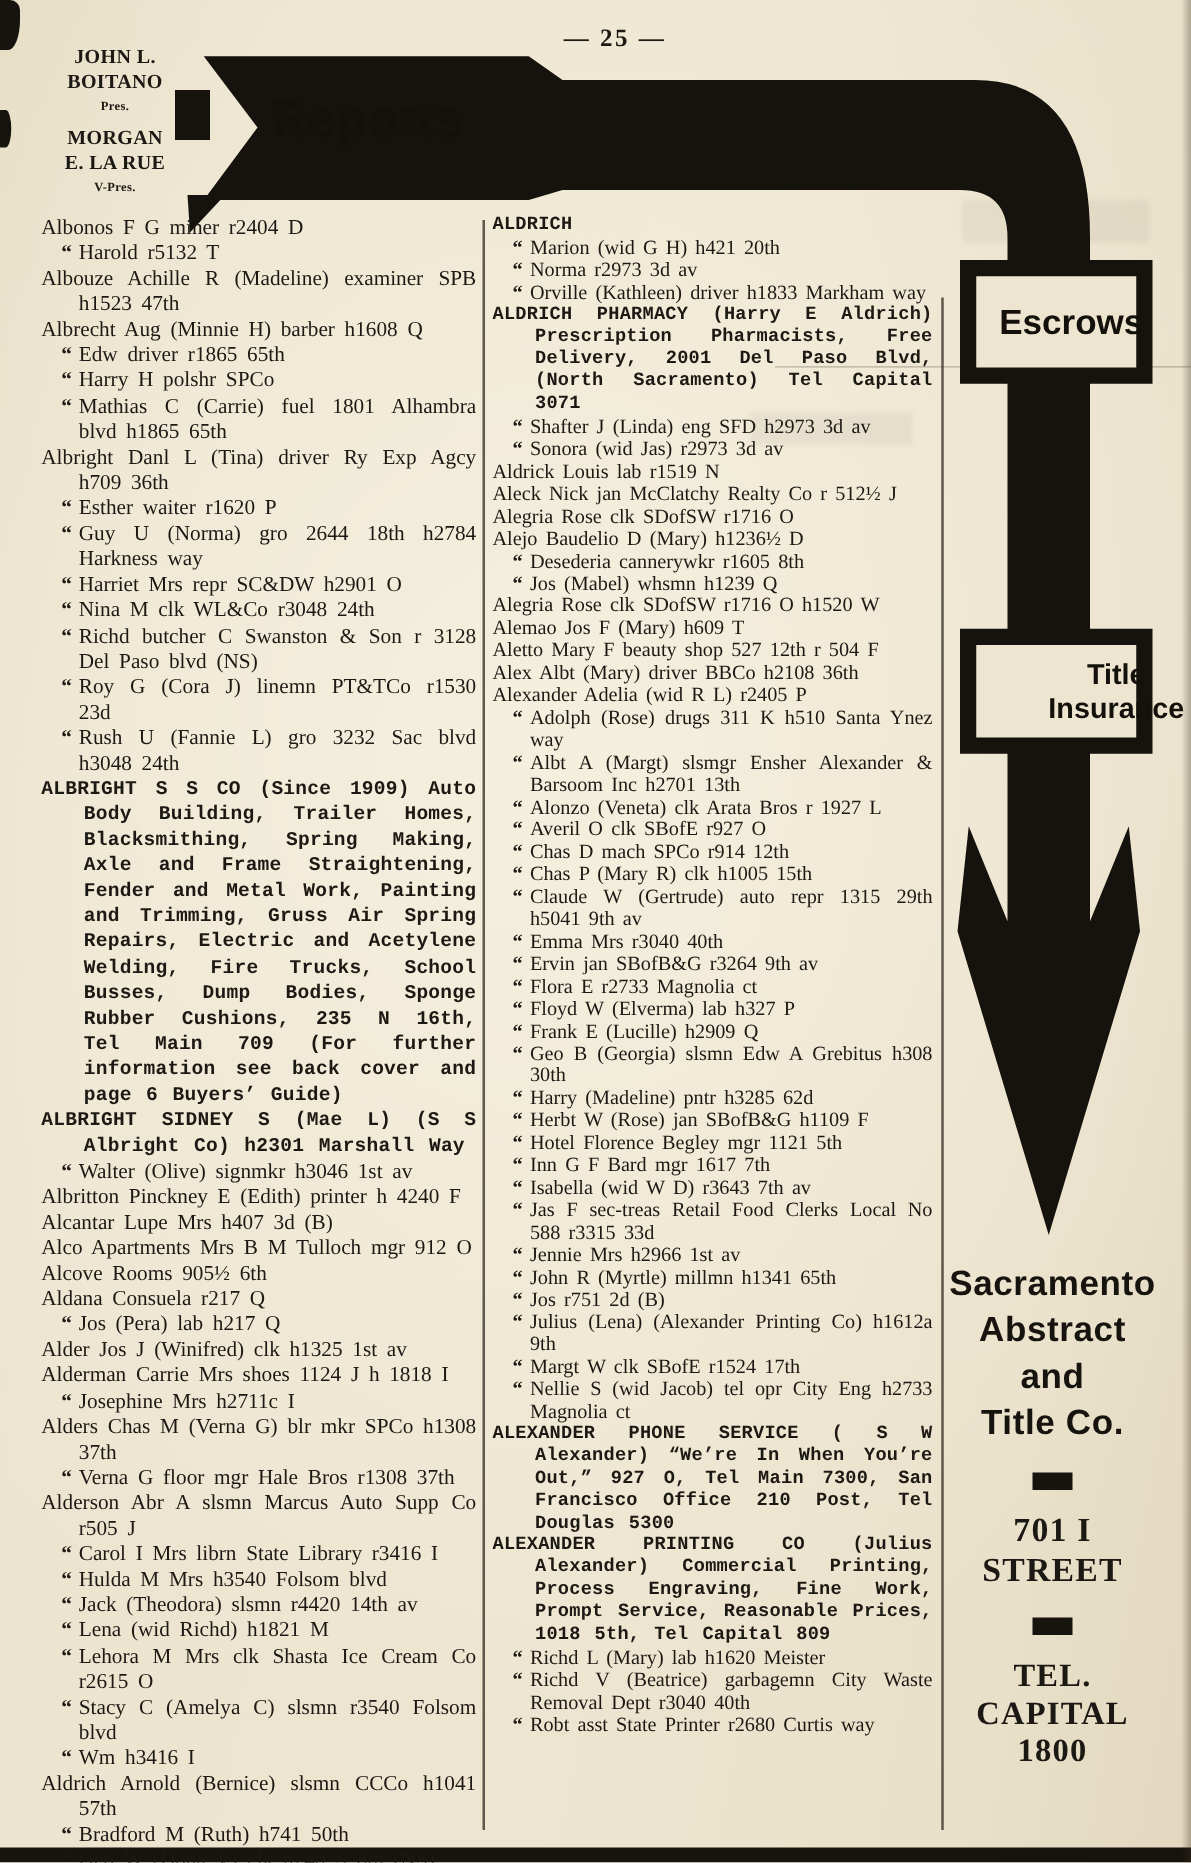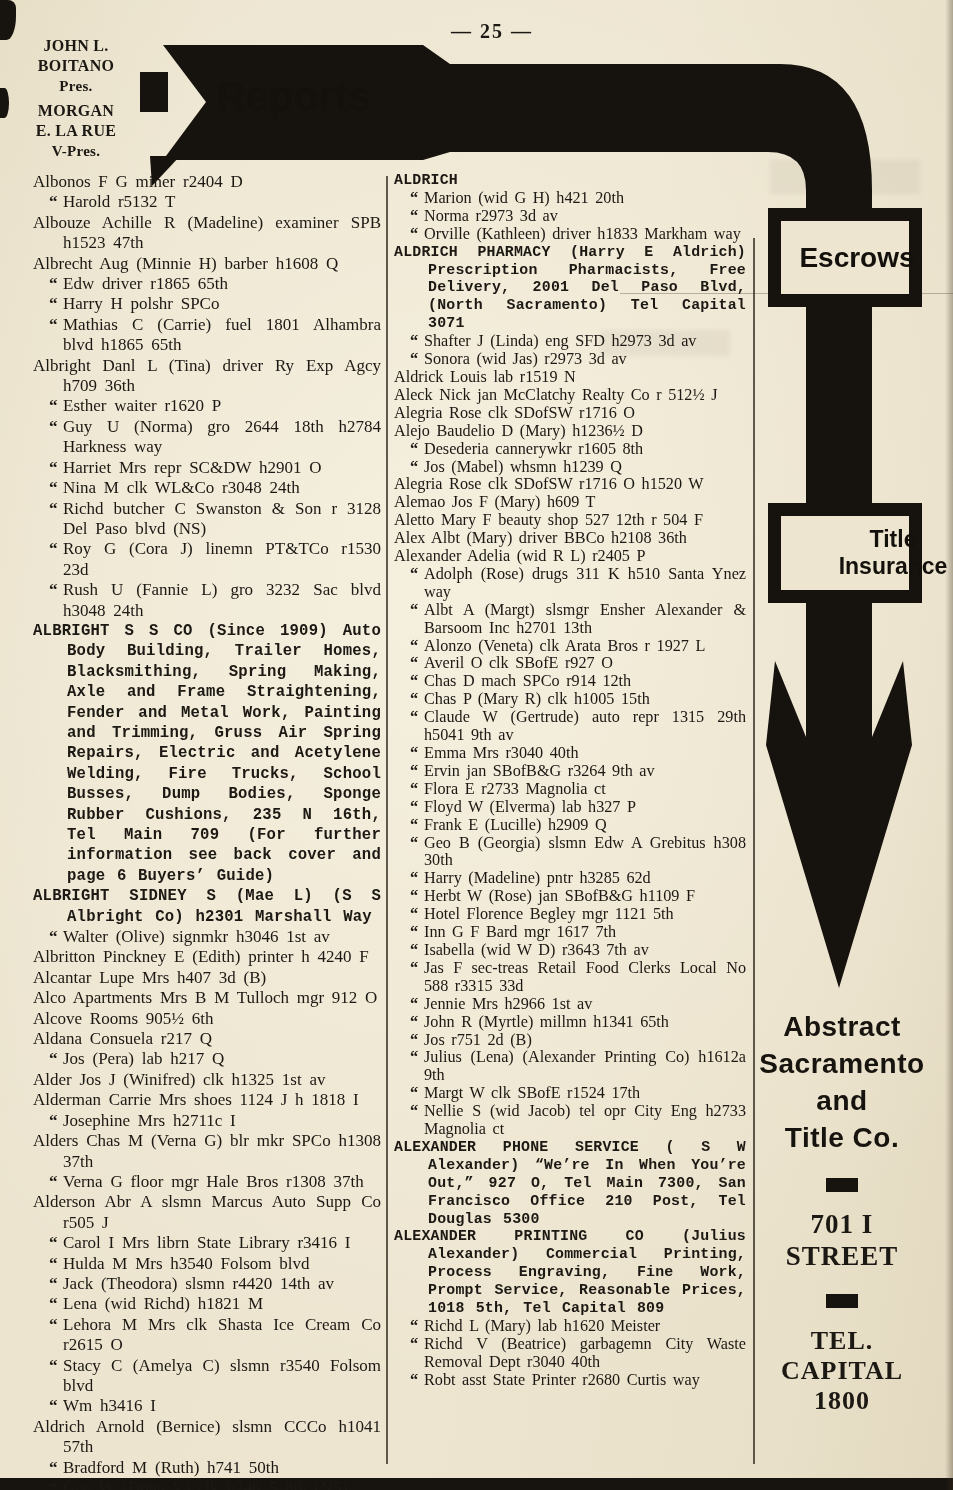--- a/index.html
+++ b/index.html
@@ -16,23 +16,23 @@
   .blob{position:absolute;background:#17130e;}
   .bottom-bar{left:0;top:1478px;width:953px;height:12px;}
   .corner-blob{left:0;top:0;width:16px;height:40px;border-radius:0 8px 60% 0;}
   .edge-blob{left:0;top:88px;width:9px;height:30px;border-radius:0 60% 60% 0;}
   .right-shade{position:absolute;right:0;top:0;width:8px;height:1490px;
     background:linear-gradient(to left, rgba(60,50,35,.35), rgba(0,0,0,0));}
   .scratch{position:absolute;left:620px;top:293px;width:333px;height:1px;background:rgba(95,88,70,.4);}
   
   .page-number{position:absolute;left:432px;top:6px;width:120px;text-align:center;
     font:bold 20px "Liberation Serif", serif;letter-spacing:2px;margin-top:14px;}
-  .officers{position:absolute;left:20px;top:36px;width:112px;text-align:center;
+  .officers{position:absolute;left:36px;top:36px;width:112px;text-align:center;
     font:bold 16px "Liberation Serif", serif;line-height:20px;letter-spacing:.3px;}
-  .officers .small{font-size:15px;}
+  .officers .small{font-size:10px;}
   .officers .grp2{margin-top:5px;font-family:Liberation Serif, serif;}
   
   .arrow-svg{position:absolute;left:0;top:0;}
   .reports-label{position:absolute;left:205px;top:57px;width:178px;height:78px;
     display:flex;align-items:center;justify-content:center;
     font:bold 40px "Liberation Sans", sans-serif;color:#14110c;letter-spacing:.5px;
     transform:scaleY(1.04);}
   .escrows-label{position:absolute;left:781px;top:221px;width:152px;height:73px;
     display:flex;align-items:center;justify-content:center;
     font:bold 28px "Liberation Sans", sans-serif;color:#14110c;}
@@ -99,22 +99,22 @@
 </svg>
 
 <div class="reports-label">Reports</div>
 <div class="escrows-label">Escrows</div>
 <div class="titleins-label">
   <div>Title</div>
   <div>Insurance</div>
 </div>
 
 <div class="advert">
+  <div class="co-line">Sacramento</div>
   <div class="co-line">Abstract</div>
-  <div class="co-line">Sacramento</div>
   <div class="co-line">and</div>
   <div class="co-line">Title Co.</div>
   <div class="sep-bar"></div>
   <div class="addr">
     <div>701 I</div>
     <div>STREET</div>
   </div>
   <div class="sep-bar"></div>
   <div class="phone">
     <div>TEL.</div>

